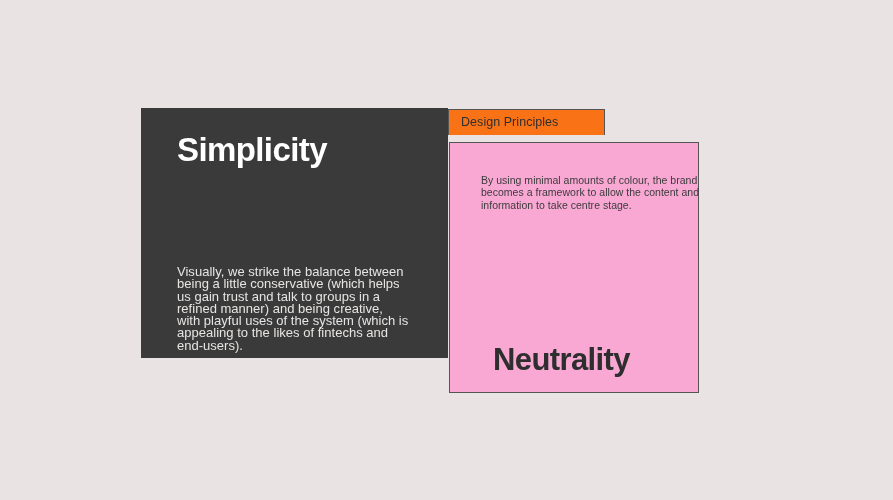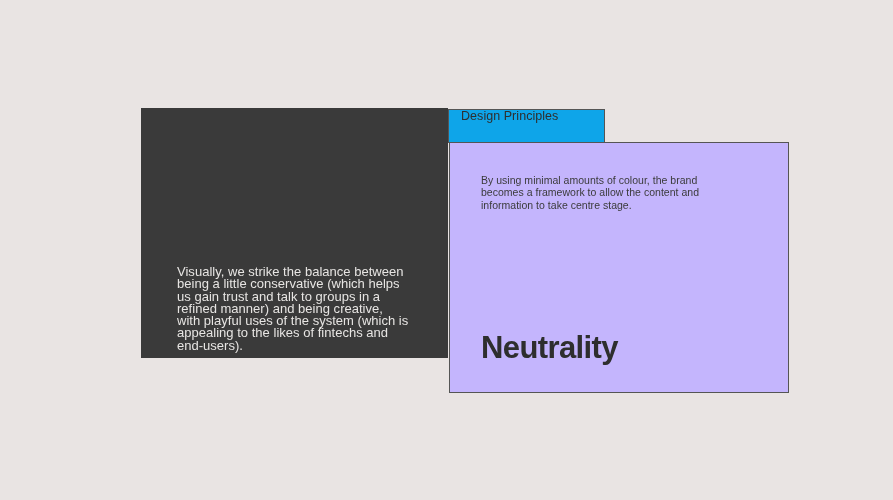--- a/index.html
+++ b/index.html
@@ -60,48 +60,49 @@
     line-height: 12.3px;
     letter-spacing: 0.02px;
   }
 
   
   .tab {
     position: absolute;
     left: 448px;
     top: 109px;
     width: 157px;
-    height: 34px;
+    height: 26px;
     box-sizing: border-box;
-    background: #0ea5e9;
+    background: #f97316;
     border: 1.5px solid #555555;
     border-bottom: none;
     z-index: 2;
     display: flex;
+    align-items: center;
   }
 
   .tab .tab-label {
     margin: 0;
     padding-left: 12px;
     color: #2f2f2f;
     font-size: 12.5px;
     letter-spacing: 0.05px;
     line-height: 1;
     white-space: nowrap;
   }
 
   
   .card-light {
     position: absolute;
     left: 449px;
     top: 142px;
-    width: 340px;
+    width: 250px;
     height: 251px;
     box-sizing: border-box;
-    background: #c4b5fd;
+    background: #f9a8d4;
     border: 1.5px solid #555555;
     z-index: 3;
     text-decoration: underline;
   }
 
   .card-light .card-body {
     position: absolute;
     left: 31px;
     top: 31px;
     width: 224px;
@@ -109,35 +110,36 @@
     color: #3b3b3b;
     font-size: 10.5px;
     line-height: 12.3px;
     letter-spacing: 0.02px;
   }
 
   .card-light .card-title {
     position: absolute;
     left: 31px;
     top: 188px;
-    margin: 0;
+    margin: 12px;
     color: #2e2e2e;
     font-size: 31px;
     font-weight: bold;
     letter-spacing: -0.6px;
     line-height: 1.1;
     white-space: nowrap;
   }
 </style>
 </head>
 <body>
 
 <div id="stage">
 
   <section class="card-dark">
+    <h1 class="card-title">Simplicity</h1>
     <p class="card-body">Visually, we strike the balance between being a little conservative (which helps us gain trust and talk to groups in a refined manner) and being creative, with playful uses of the system (which is appealing to the likes of fintechs and end-users).</p>
   </section>
 
   <div class="tab">
     <span class="tab-label">Design Principles</span>
   </div>
 
   <section class="card-light">
     <p class="card-body">By using minimal amounts of colour, the brand becomes a framework to allow the content and information to take centre stage.</p>
     <h1 class="card-title">Neutrality</h1>

